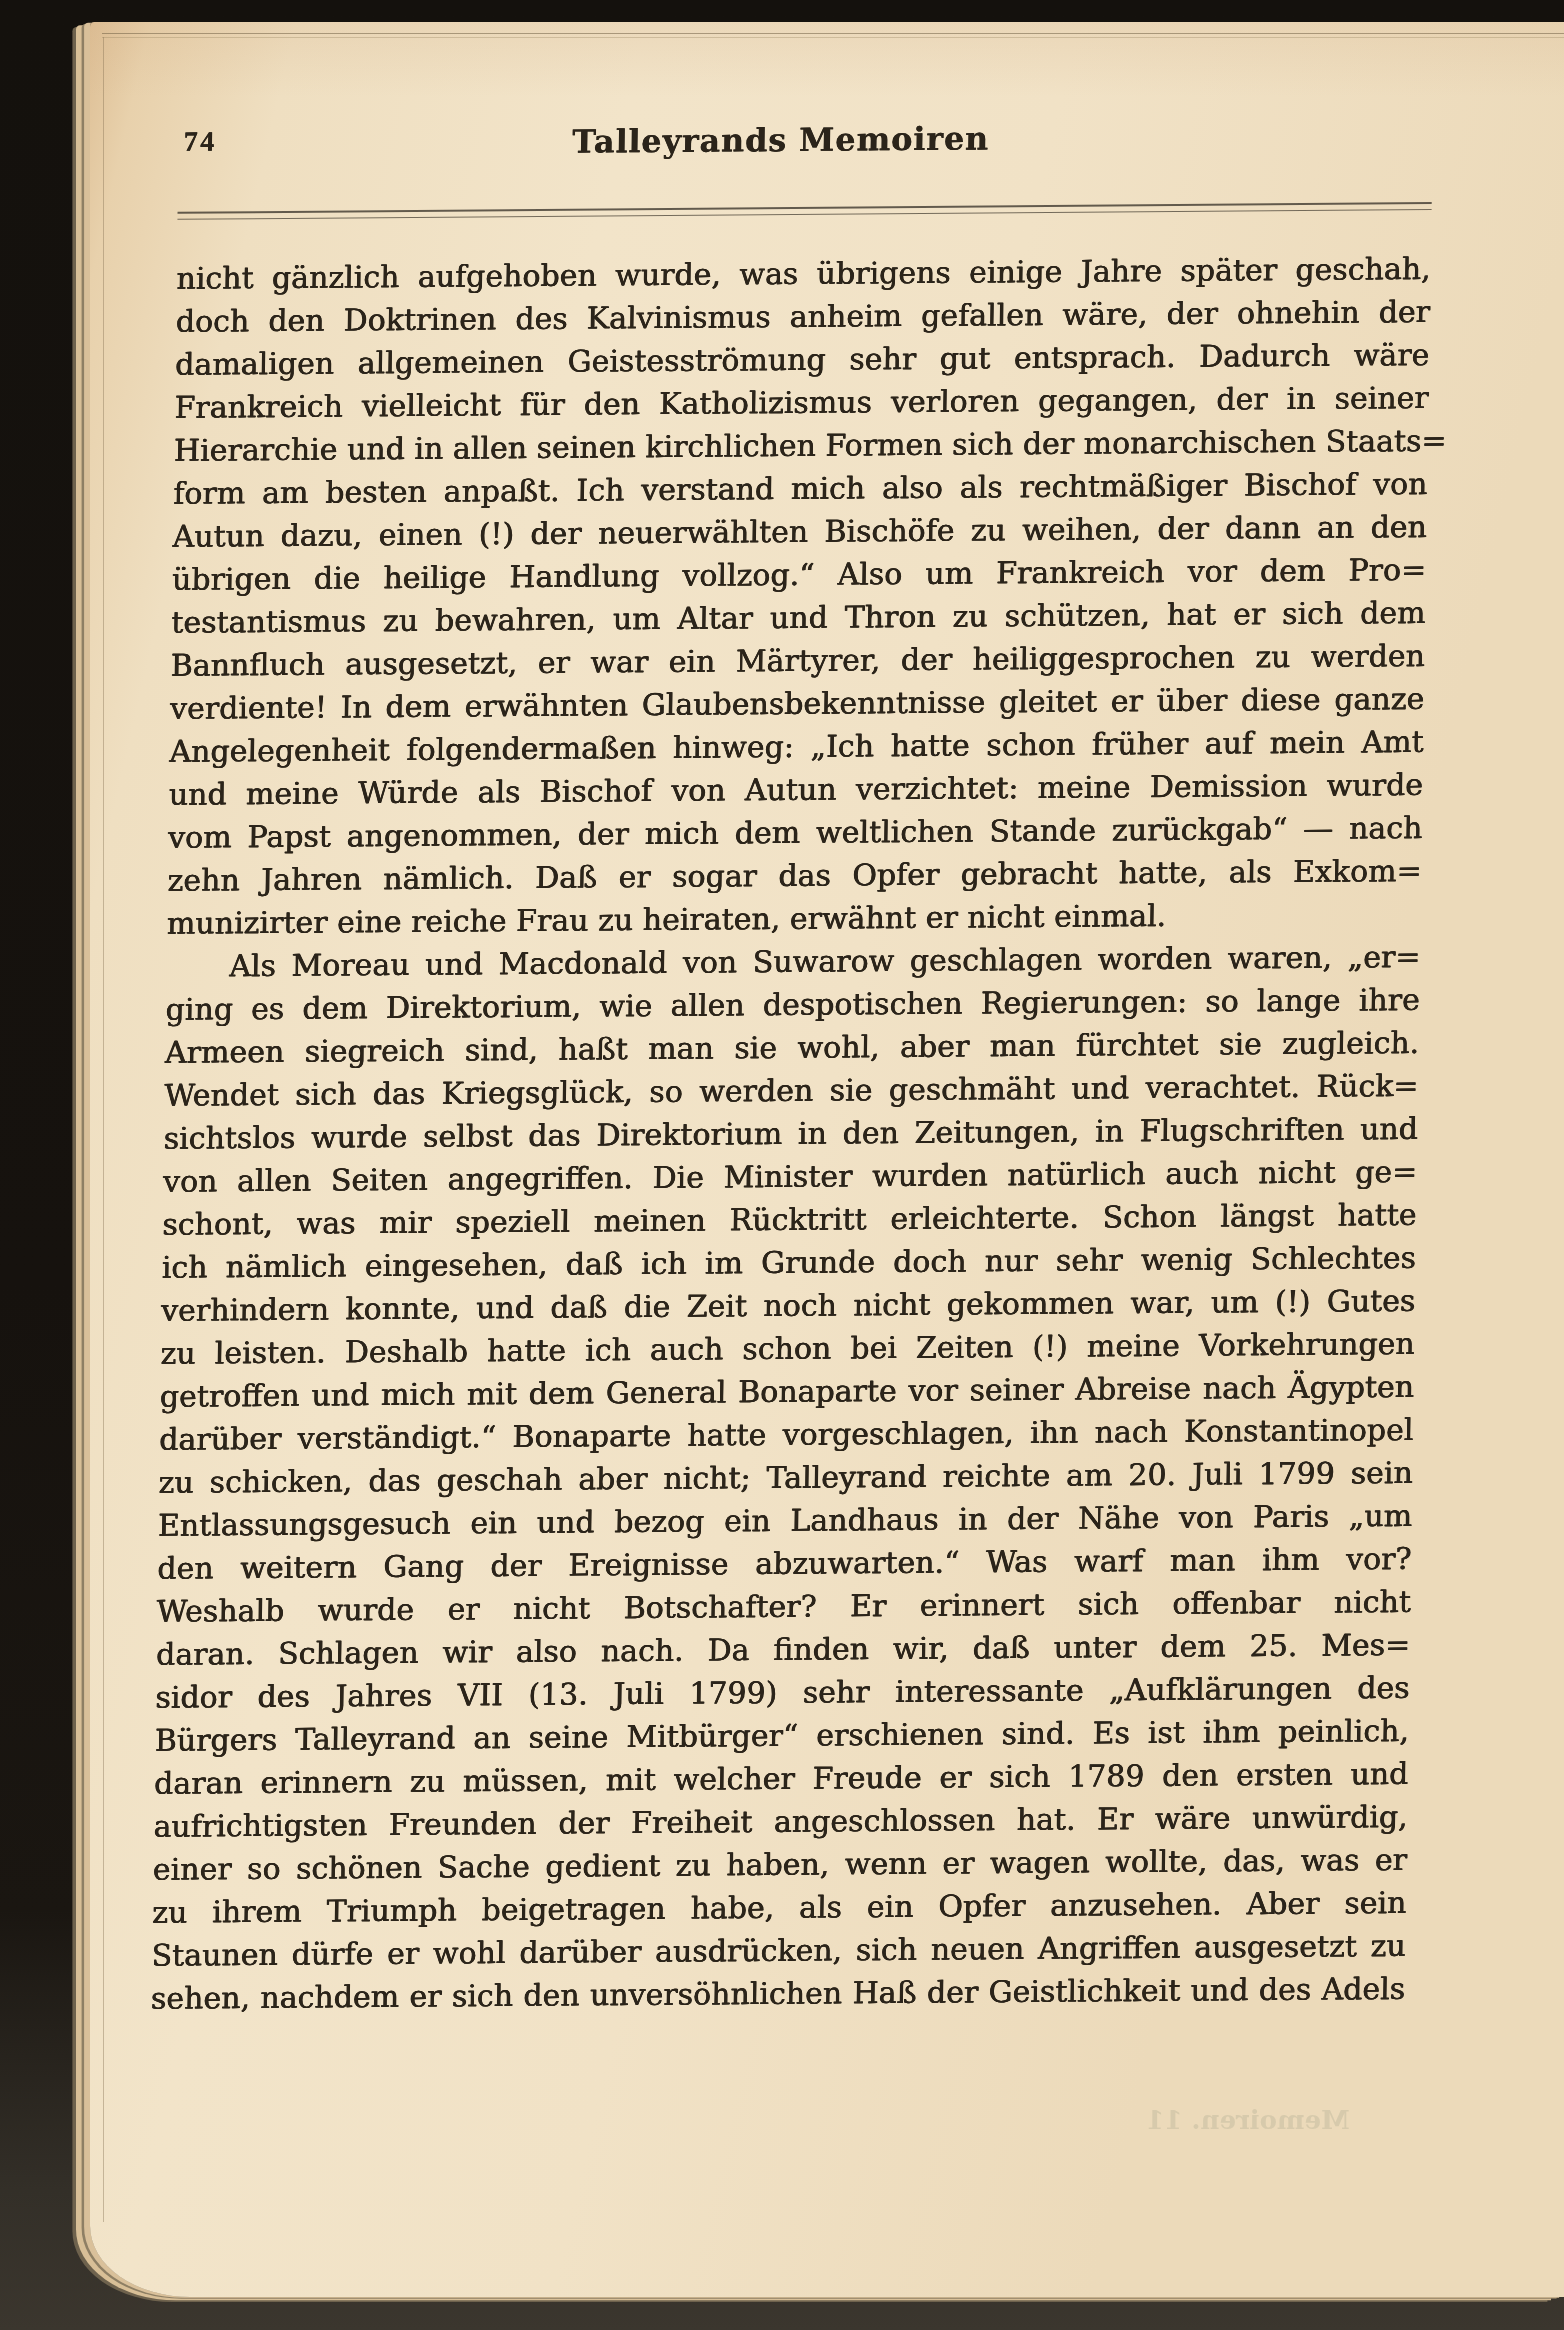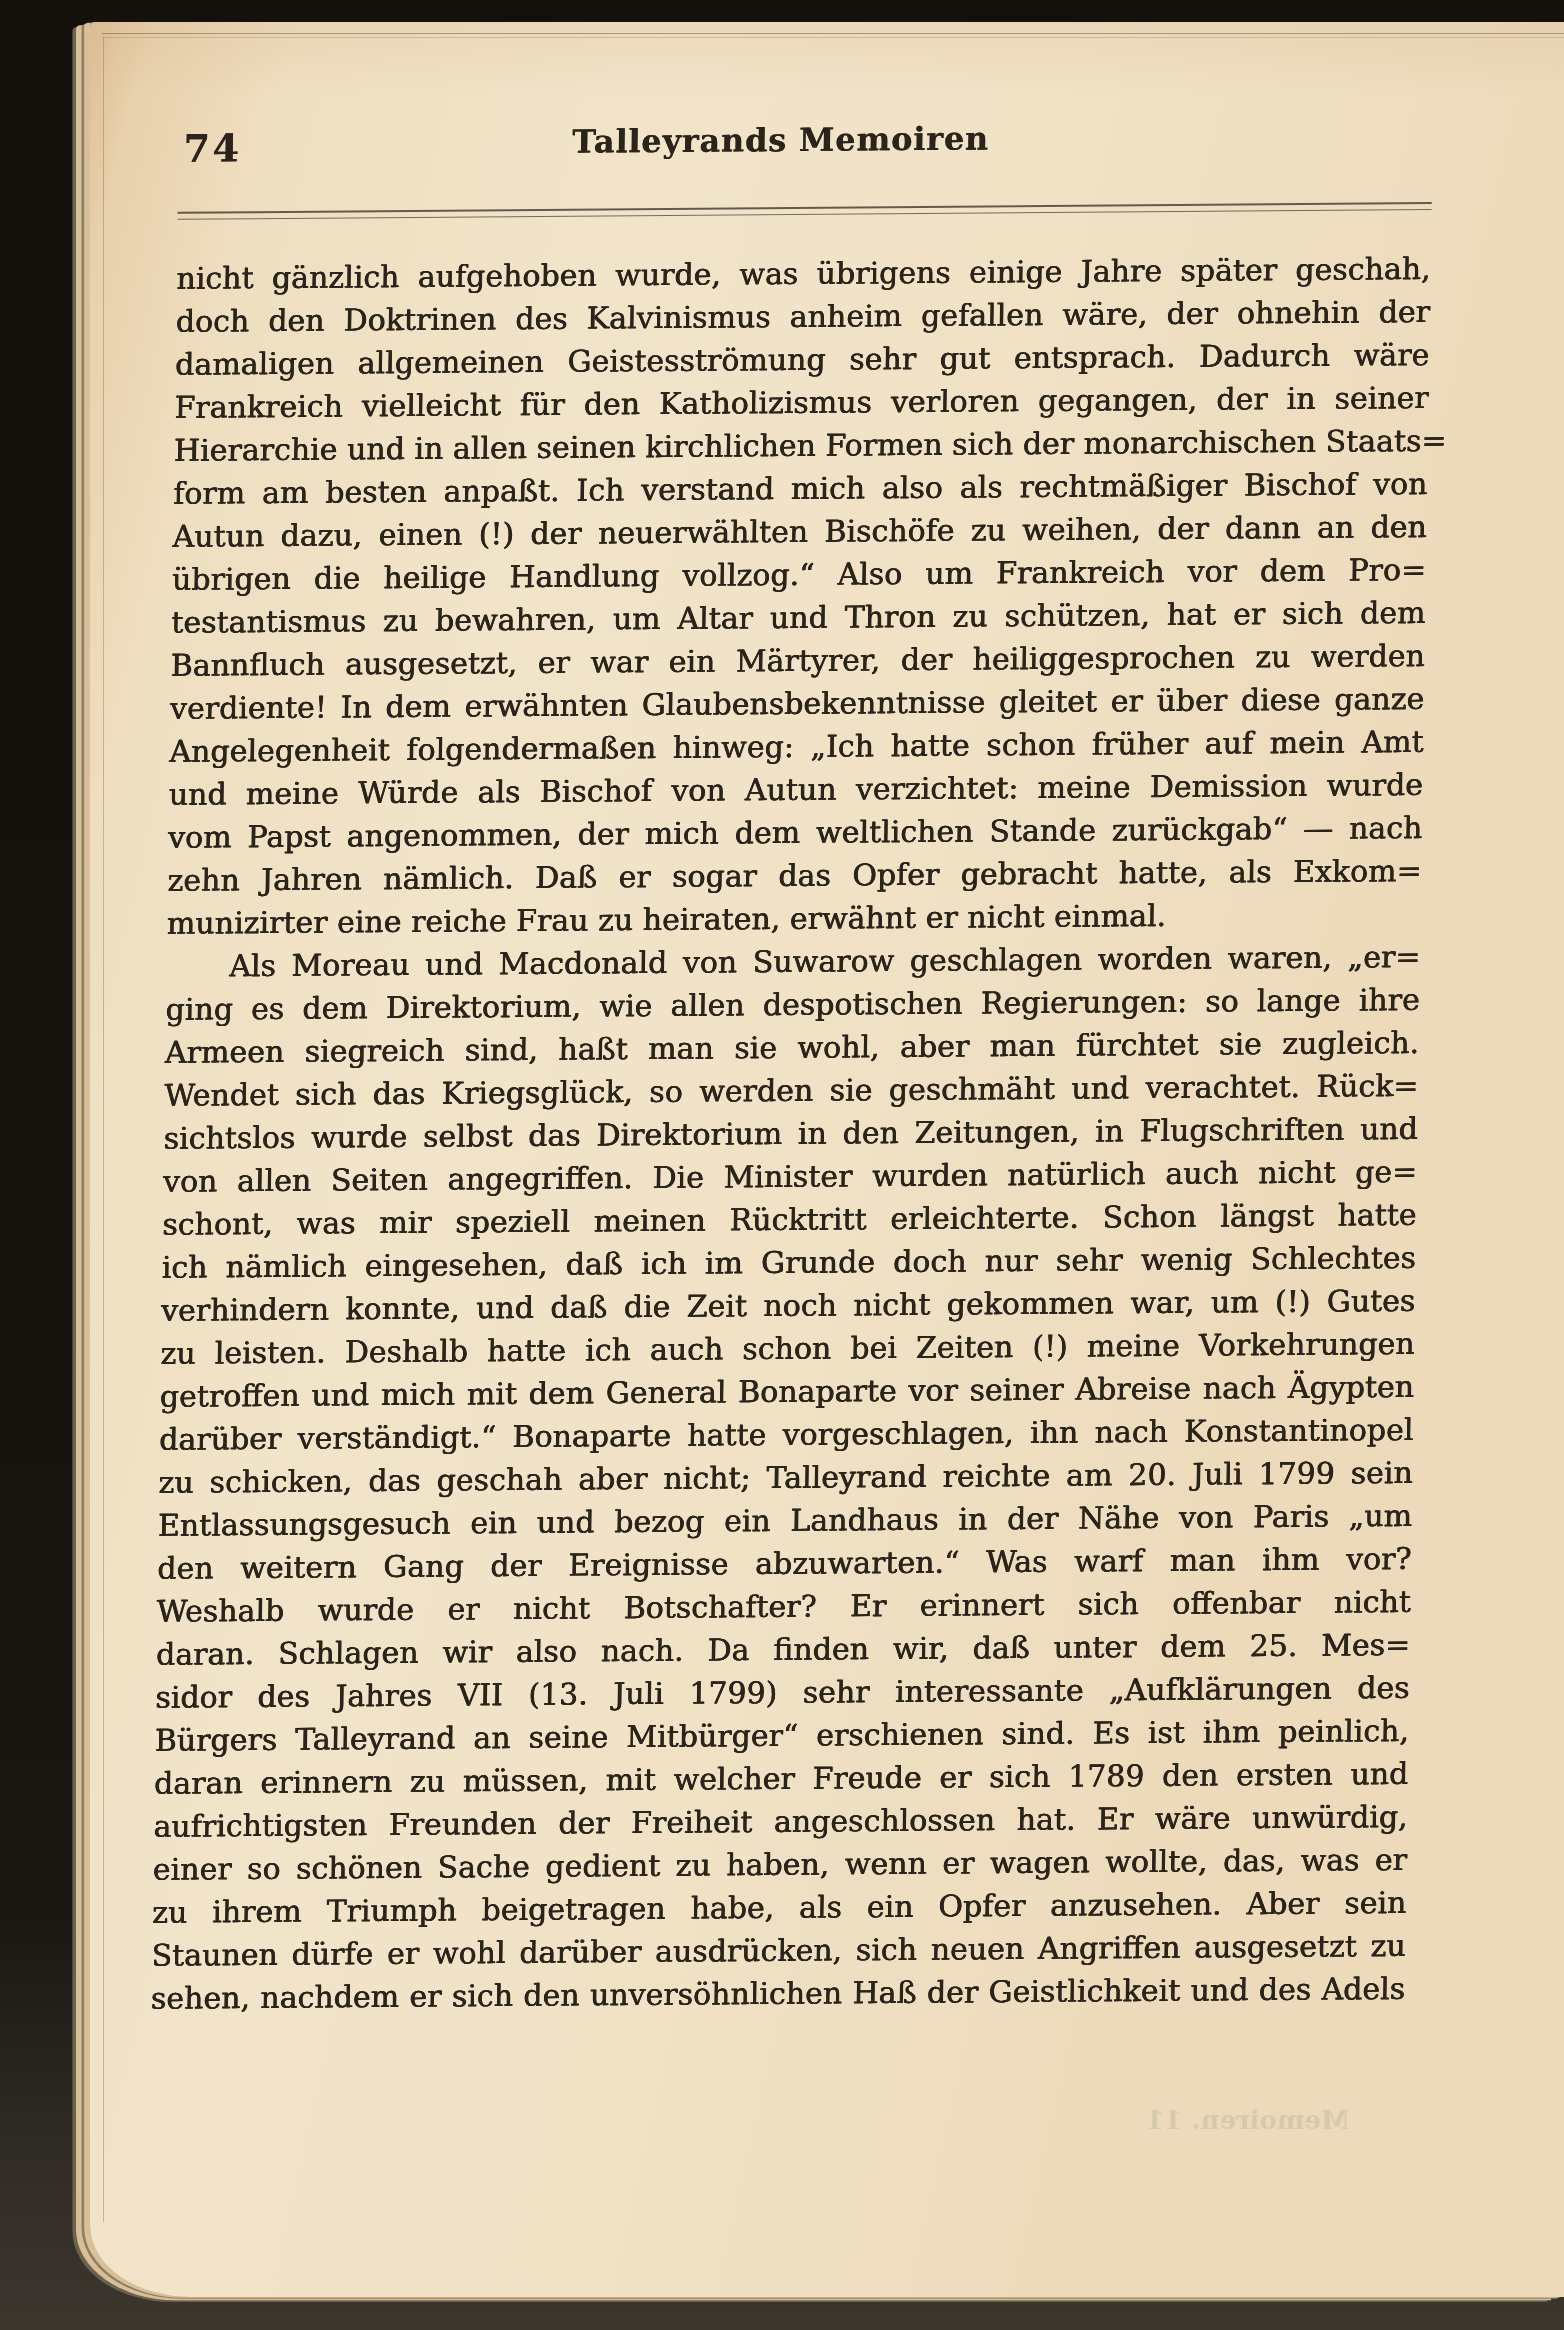--- a/index.html
+++ b/index.html
@@ -59,24 +59,25 @@
     color: #2b241a;
   }
   .header-row {
     position: relative;
     height: 48px;
   }
   .page-number {
     position: absolute;
     left: 5px;
     top: 0;
-    font-size: 38px;
+    font-size: 28px;
     font-weight: bold;
     letter-spacing: 2.5px;
     text-shadow: 0.3px 0 0 currentColor;
+    font-family: Liberation Serif, serif;
   }
   .running-title {
     position: absolute;
     left: 0; right: 50px;
     top: 0;
     text-align: center;
     font-size: 32px;
     font-weight: bold;
     letter-spacing: 0.8px;
     text-shadow: 0.3px 0 0 currentColor;

